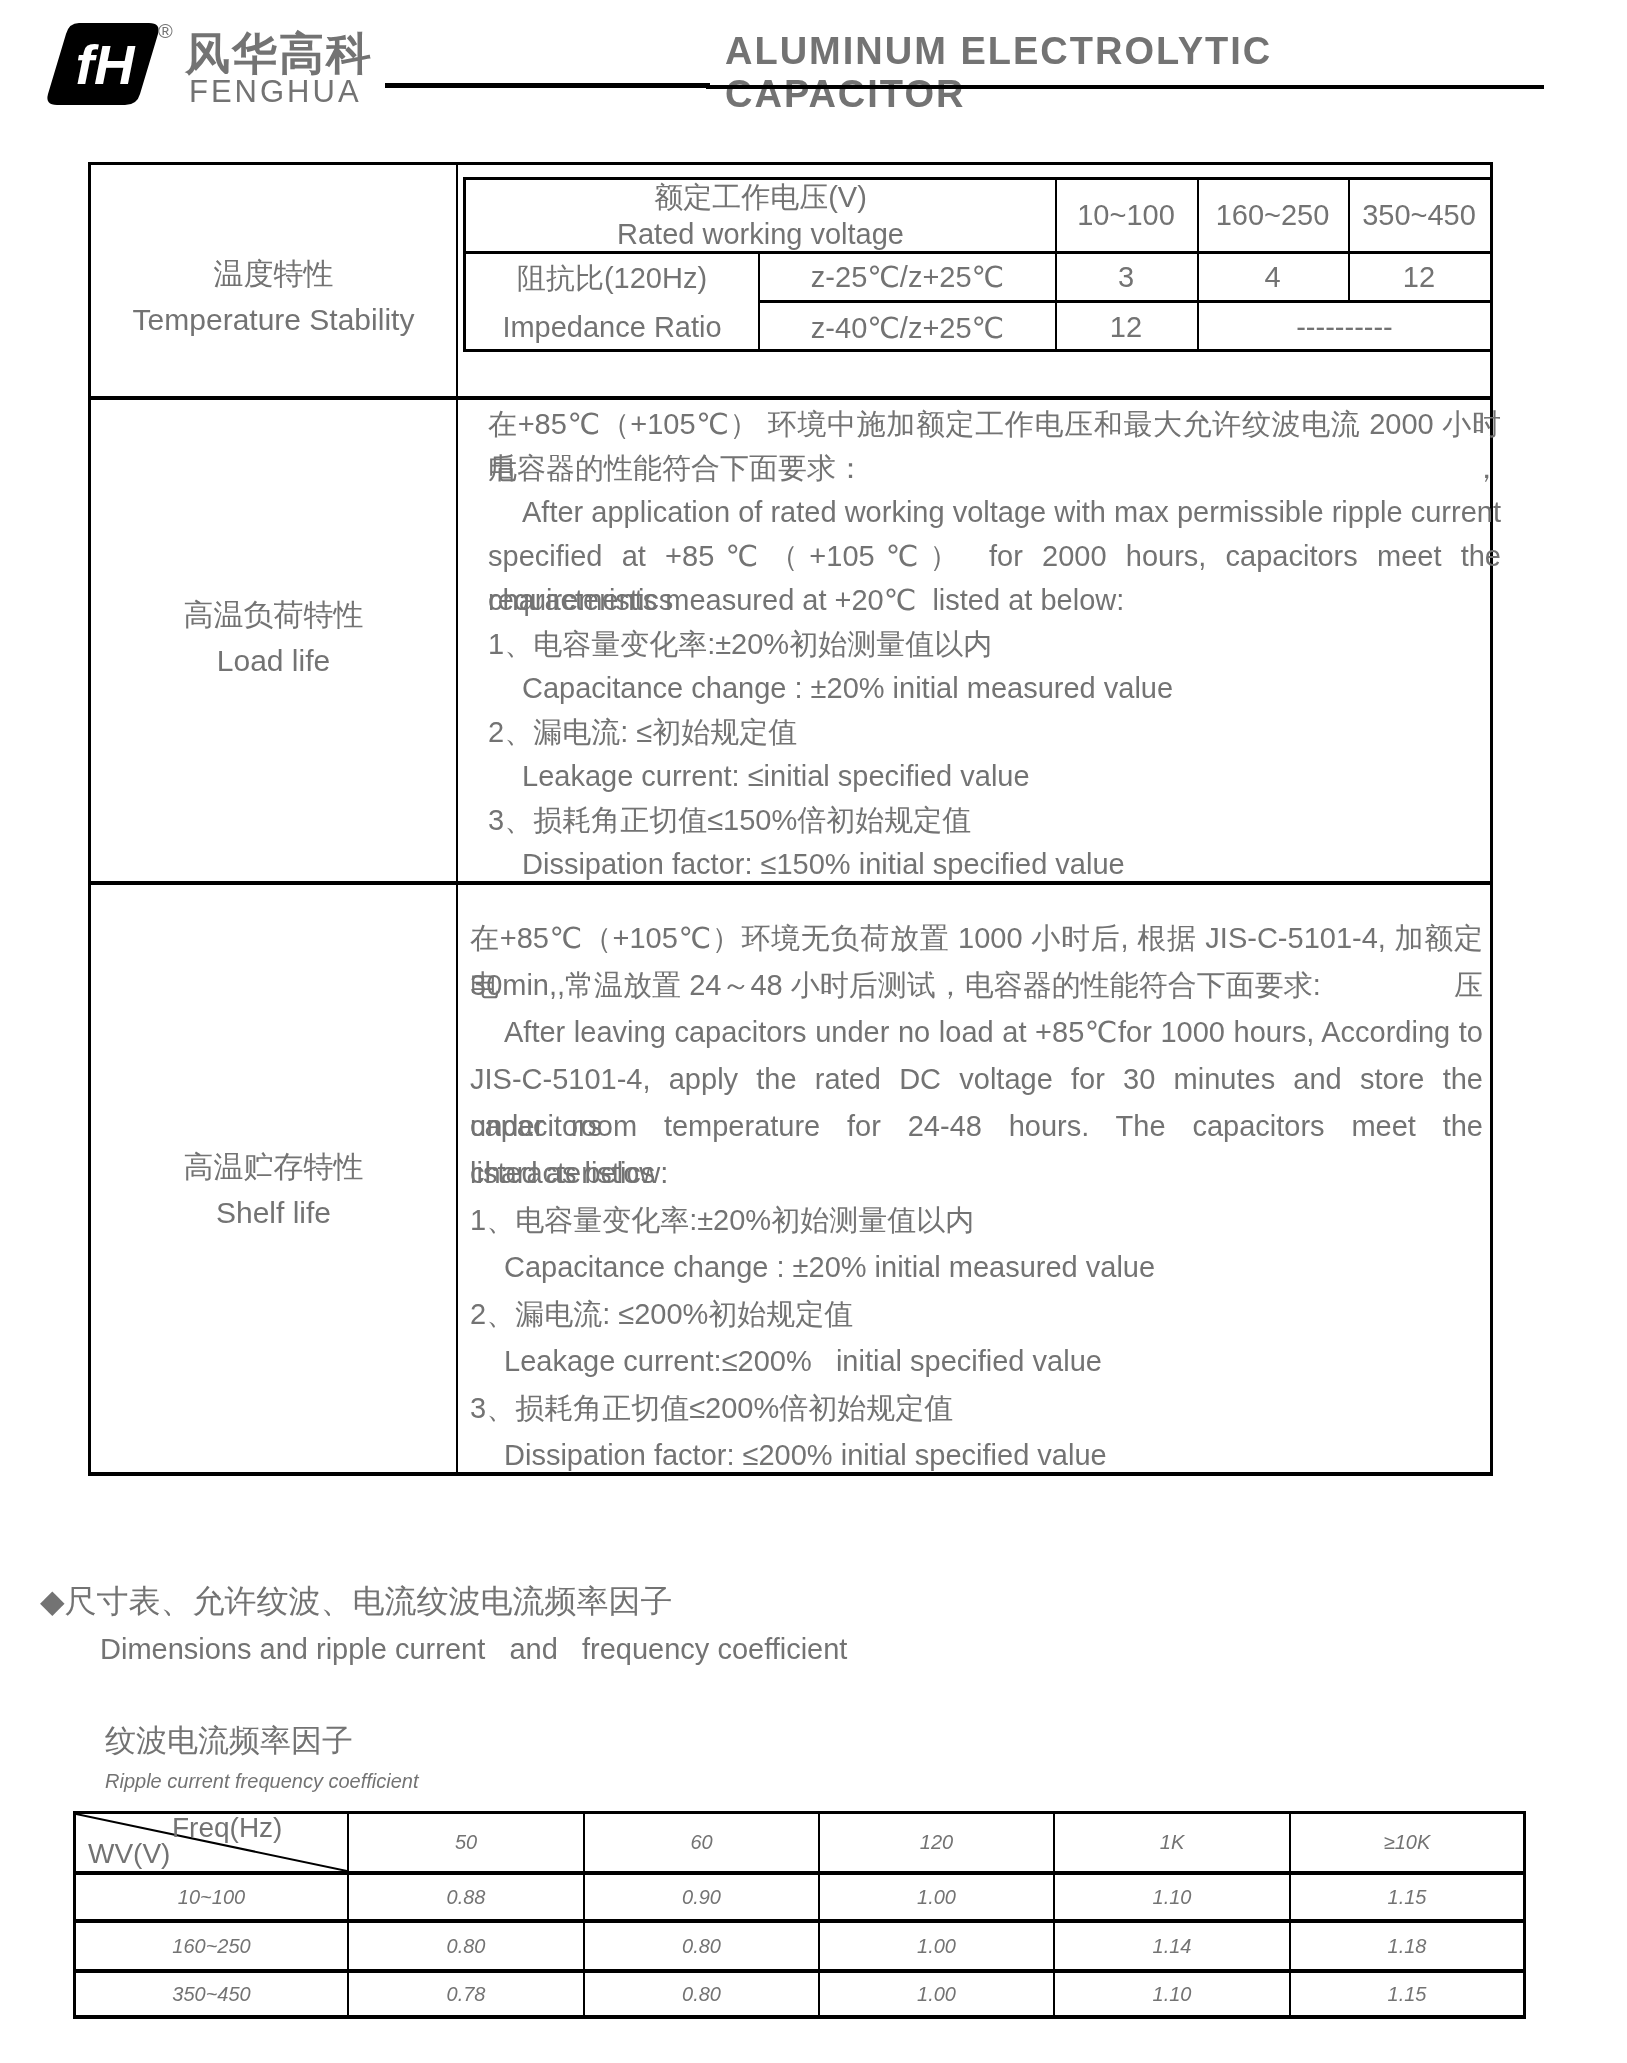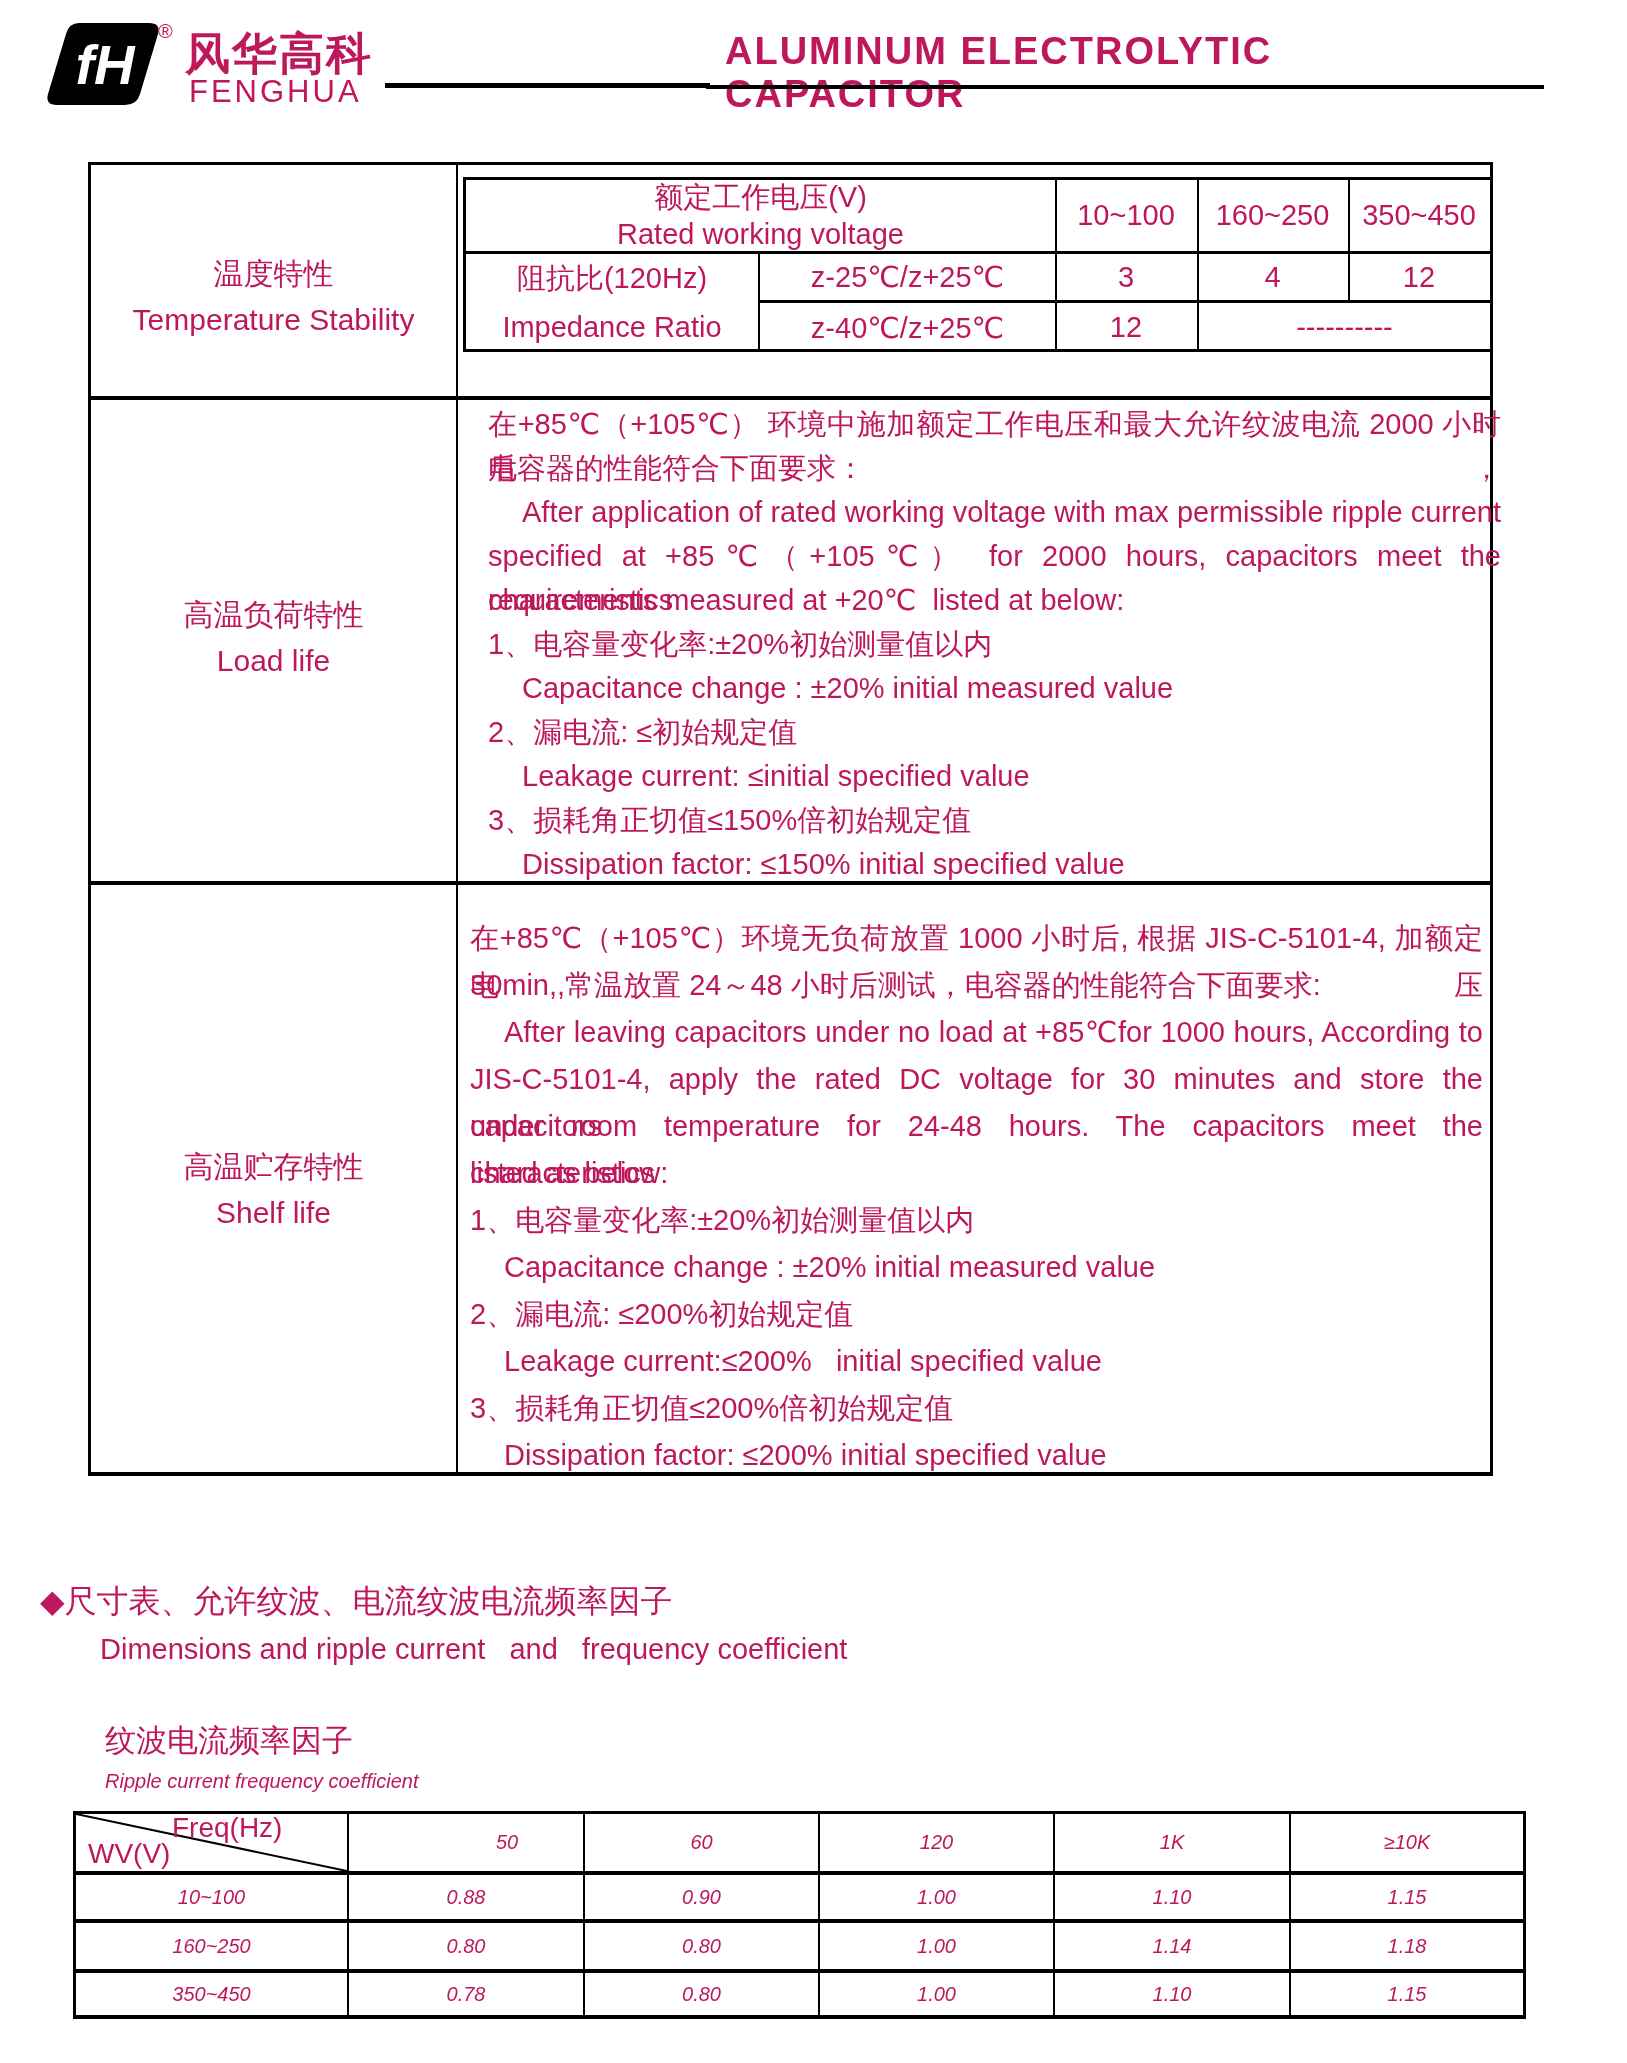--- a/index.html
+++ b/index.html
@@ -1,17 +1,17 @@
 <!DOCTYPE html>
 <html><head>
 <meta charset="utf-8">
 <style>
   html,body{margin:0;padding:0;background:#fff;}
   .page{position:relative;width:1627px;height:2063px;background:#fff;overflow:hidden;
-        font-family:"Liberation Sans","DejaVu Sans",sans-serif;color:#be185d;}
+        font-family:"Liberation Sans","DejaVu Sans",sans-serif;color:#737373;}
   .hl,.vl{position:absolute;background:#000;}
   .ct{position:absolute;display:flex;flex-direction:column;align-items:center;justify-content:center;
       text-align:center;white-space:pre;}
   .tl{position:absolute;white-space:pre;}
   .fs28{font-size:28px;} .fs29{font-size:29px;} .fs30{font-size:20px;font-style:italic;} .fs31{font-size:31px;}
   .fs32{font-size:32px;} .fs38{font-size:38px;font-weight:bold;letter-spacing:2px;}
   .lines{position:absolute;width:1013px;}
   .lines > div{white-space:pre;}
   .load .pline{height:44px;line-height:44px;font-size:29px;}
   .shelf .pline{height:47px;line-height:47px;font-size:29px;}
@@ -140,21 +140,21 @@
   <div class="vl" style="left:1523px;top:1811px;width:3px;height:208px;"></div>
 
   <div style="position:absolute;left:76px;top:1814px;">
     <svg width="271" height="57" viewBox="0 0 271 57">
       <line x1="0" y1="0" x2="271" y2="57" stroke="#000" stroke-width="2"></line>
     </svg>
   </div>
   <div class="tl fs28" style="left:172px;top:1812px;">Freq(Hz)</div>
   <div class="tl fs28" style="left:88px;top:1838px;">WV(V)</div>
 
-  <div class="ct fs30" style="left:349px;top:1814px;width:234px;height:57px;padding-left:41px;">50</div>
+  <div class="ct fs30" style="left:349px;top:1814px;width:234px;height:57px;">50</div>
   <div class="ct fs30" style="left:585px;top:1814px;width:233px;height:57px;border-radius:10px;">60</div>
   <div class="ct fs30" style="left:820px;top:1814px;width:233px;height:57px;">120</div>
   <div class="ct fs30" style="left:1055px;top:1814px;width:234px;height:57px;">1K</div>
   <div class="ct fs30" style="left:1291px;top:1814px;width:232px;height:57px;">≥10K</div>
 
   <div class="ct fs30" style="left:76px;top:1875px;width:271px;height:44px;">10~100</div>
   <div class="ct fs30" style="left:349px;top:1875px;width:234px;height:44px;">0.88</div>
   <div class="ct fs30" style="left:585px;top:1875px;width:233px;height:44px;">0.90</div>
   <div class="ct fs30" style="left:820px;top:1875px;width:233px;height:44px;">1.00</div>
   <div class="ct fs30" style="left:1055px;top:1875px;width:234px;height:44px;">1.10</div>

